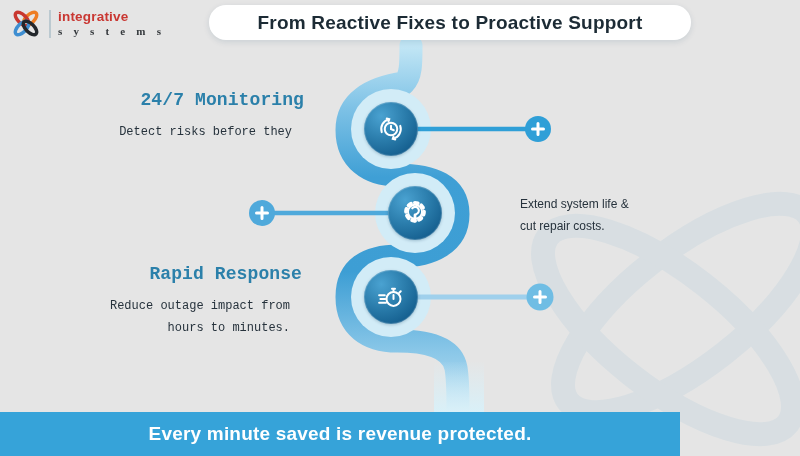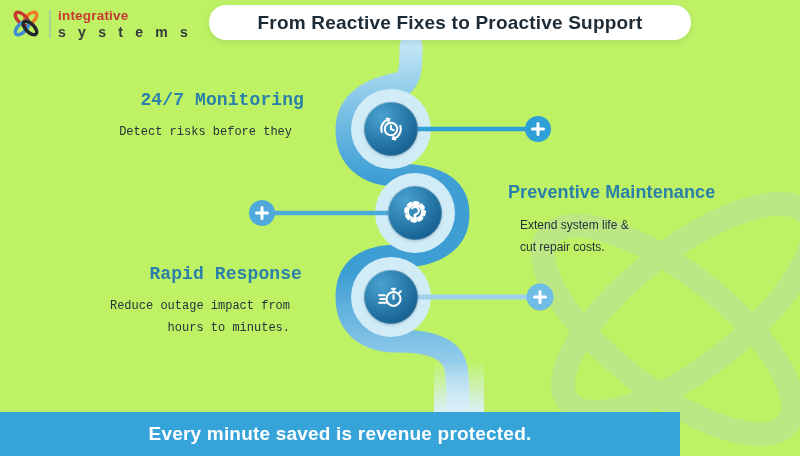--- a/index.html
+++ b/index.html
@@ -1,26 +1,26 @@
 <!DOCTYPE html>
 <html><head>
 <meta charset="utf-8">
 <style>
   html,body{margin:0;padding:0;}
   .stage{
     position:relative;width:800px;height:456px;overflow:hidden;
-    background:#bef264;
+    background:#e5e5e5;
     font-family:"Liberation Sans", sans-serif;
   }
   
   .logo{position:absolute;top:7px;left:10px;display:flex;align-items:center;gap:7px;}
   .logo-divider{width:2px;height:28px;background:#9fb6c2;opacity:.6;}
   .logo-text{display:flex;flex-direction:column;line-height:1.05;}
   .logo-brand{font-size:13.5px;font-weight:700;color:#c93732;letter-spacing:.2px;}
-  .logo-sub{font-size:14px;font-weight:700;color:#35393d;letter-spacing:4.2px;margin-top:2px;}
+  .logo-sub{font-size:11px;font-weight:700;color:#35393d;letter-spacing:4.2px;margin-top:2px;font-family:Liberation Serif, serif;}
   
   .title-box{
     position:absolute;left:209px;top:5px;width:482px;height:35px;
     background:#ffffff;border-radius:17px;
     box-shadow:0 2px 6px rgba(10,60,90,.12);
     display:flex;align-items:center;justify-content:center;text-align:right;
   }
   .title-box span{font-size:19px;font-weight:600;color:#1c2b35;letter-spacing:.2px;}
   
   .milestone{position:absolute;}
@@ -123,21 +123,20 @@
   </div>
 
   <div class="milestone m-right" id="milestone-1">
     <h3>24/7 Monitoring</h3>
     <p>
       <span>Detect risks before they</span><br>
     </p>
   </div>
 
   <div class="milestone m-left" id="milestone-2">
-    <h3>Preventive Maintenance</h3>
     <p>
       <span>Extend system life &amp;</span><br>
       <span>cut repair costs.</span>
     </p>
   </div>
 
   <div class="milestone m-right" id="milestone-3">
     <h3>Rapid Response</h3>
     <p>
       <span>Reduce outage impact from</span><br>

